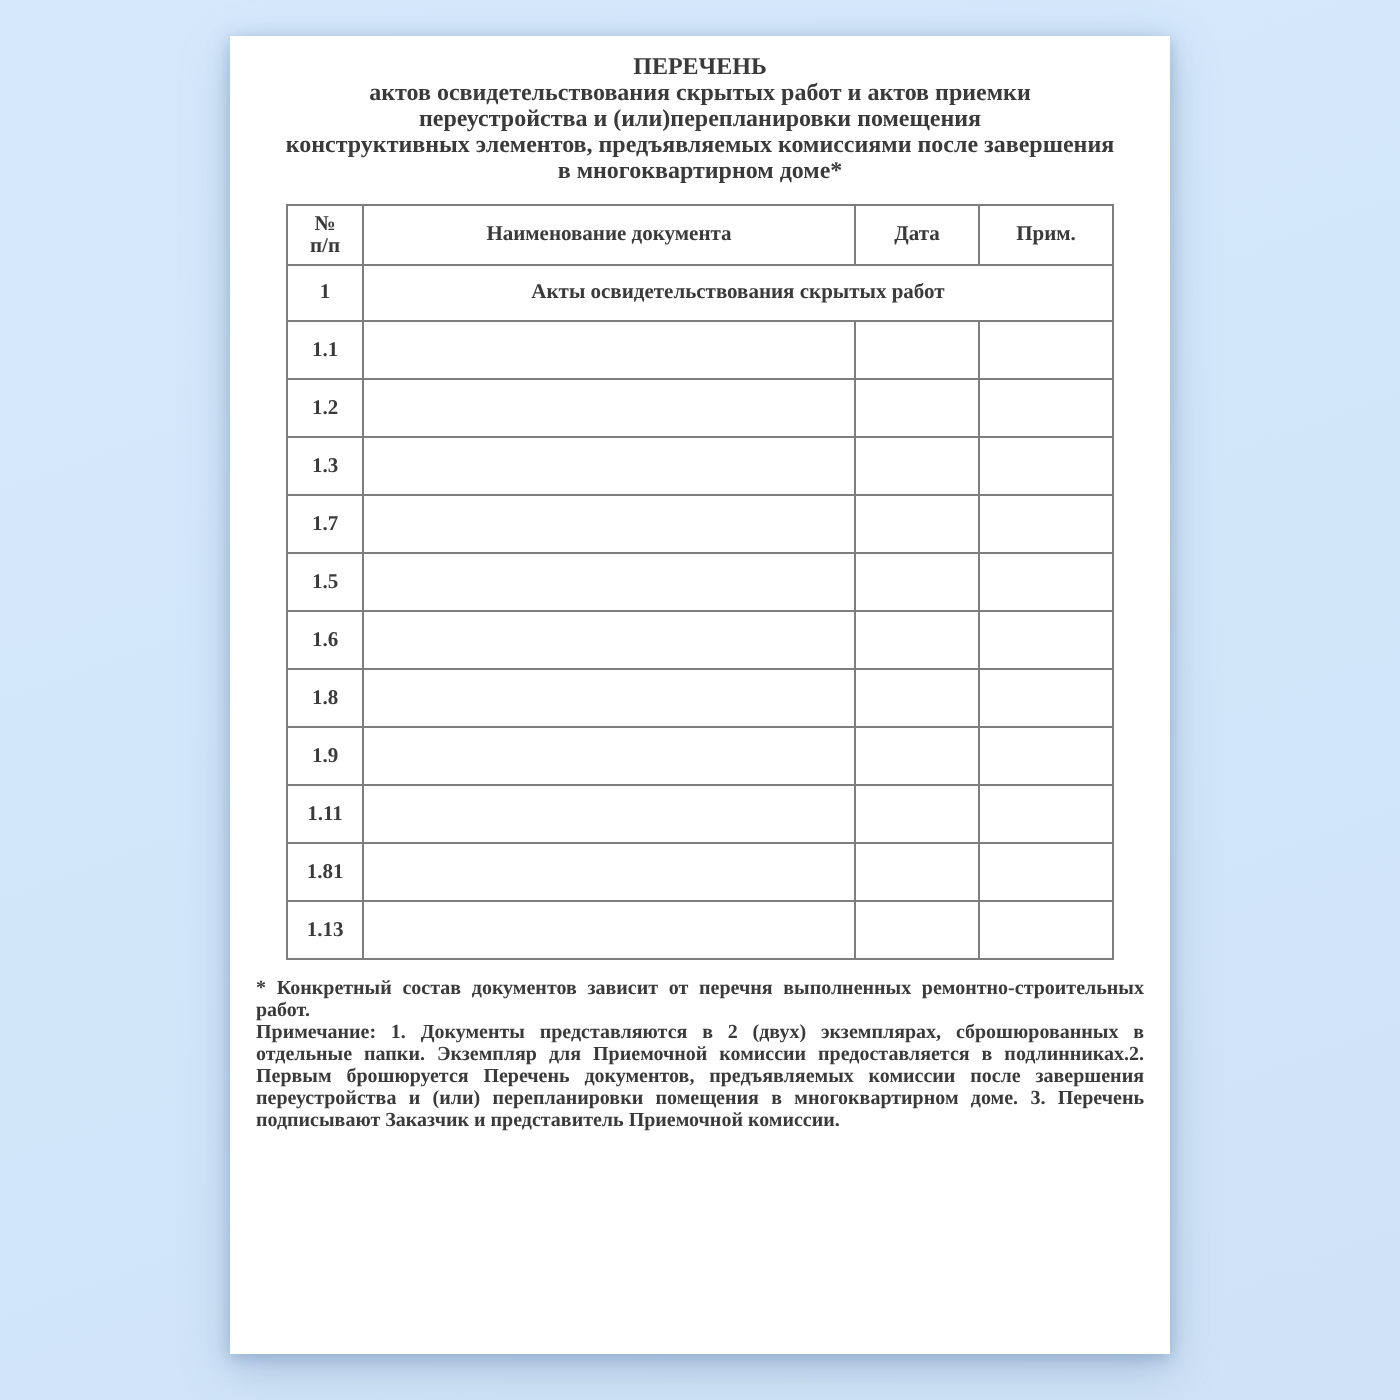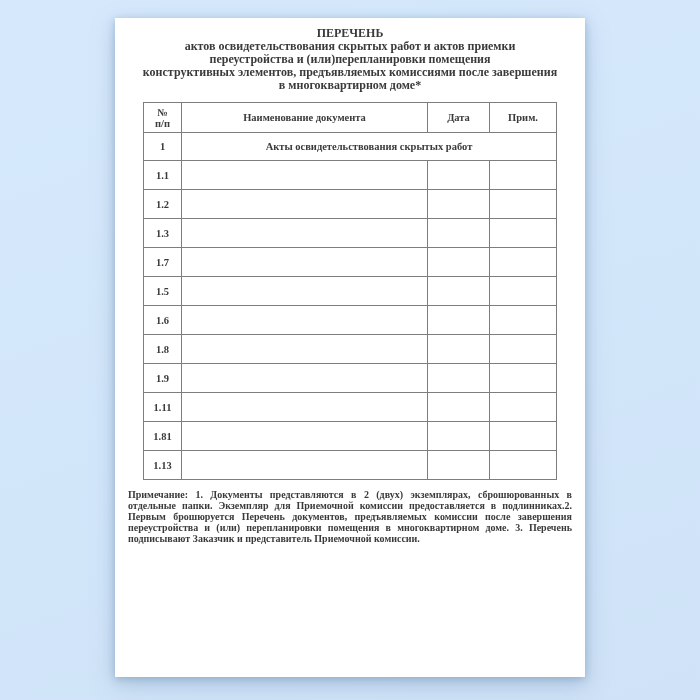--- a/index.html
+++ b/index.html
@@ -166,17 +166,18 @@
         <tr class="data-row">
           <td>1.13</td>
           <td></td>
           <td></td>
           <td></td>
         </tr>
       </tbody>
     </table>
 
     <div class="footnote-block">
+      <p>* Конкретный состав документов зависит от перечня выполненных ремонтно-строительных работ.</p>
       <p>Примечание: 1. Документы представляются в 2 (двух) экземплярах, сброшюрованных в отдельные папки. Экземпляр для Приемочной комиссии предоставляется в подлинниках.2. Первым брошюруется Перечень документов, предъявляемых комиссии после завершения переустройства и (или) перепланировки помещения в многоквартирном доме. 3. Перечень подписывают Заказчик и представитель Приемочной комиссии.</p>
     </div>
 
   </div>
 </div>
 
 </body></html>

